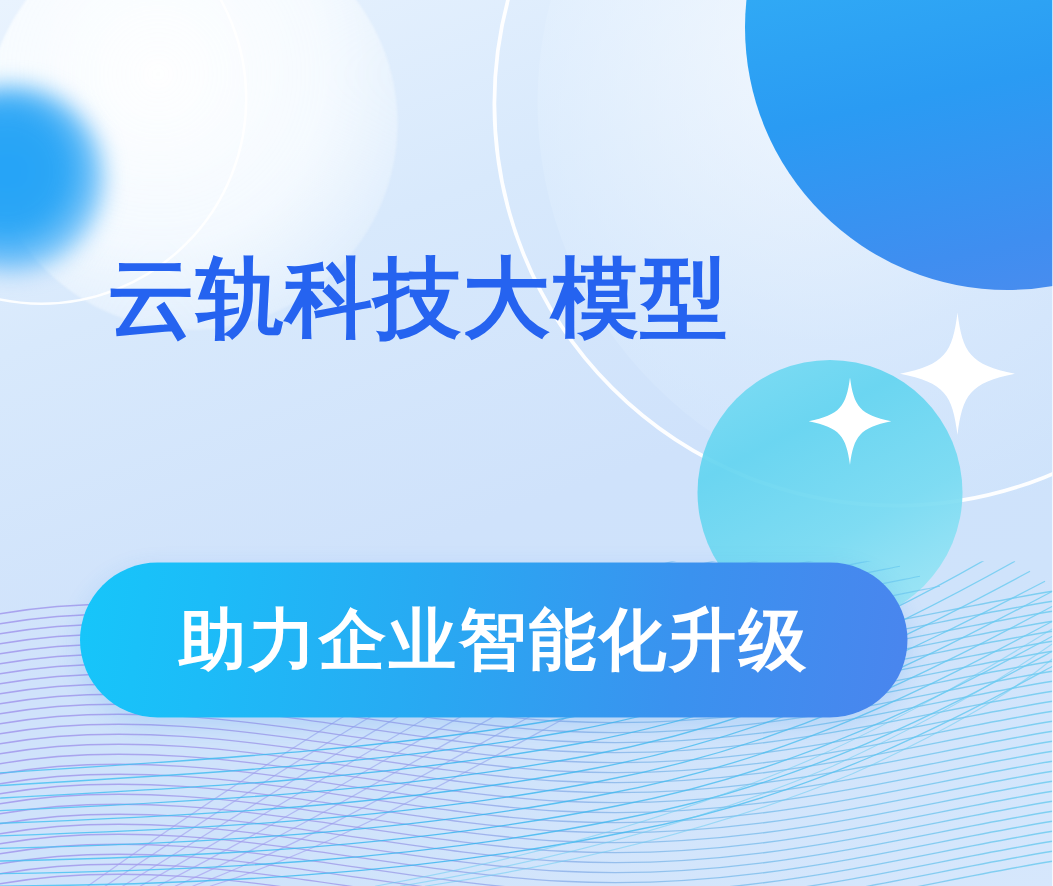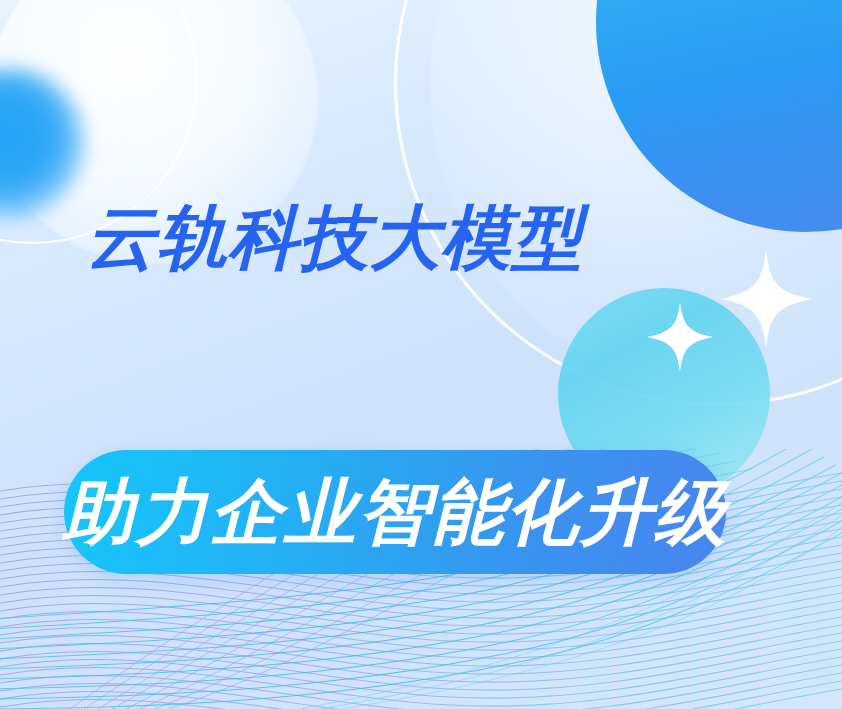--- a/index.html
+++ b/index.html
@@ -8,21 +8,20 @@
     padding: 0;
     background: #ffffff;
   }
   .stage {
     position: relative;
     width: 842px;
     height: 709px;
     overflow: hidden;
     font-family: "Liberation Sans", "DejaVu Sans", sans-serif;
     background: linear-gradient(160deg, #e9f3fe 0%, #d8e9fc 28%, #cfe2fb 55%, #cfe3fb 75%, #d6e7fc 100%);
-    font-style: italic;
   }
 
   
   .bg-layer {
     position: absolute;
     inset: 0;
     overflow: hidden;
   }
 
   
@@ -146,21 +145,21 @@
     width: 662px;
     height: 124px;
     border-radius: 62px;
     background: linear-gradient(98deg, #16c6fa 0%, #1cbcf8 16%, #29a8f2 44%, #3a92ef 72%, #4a85ee 100%);
     display: flex;
     align-items: center;
     justify-content: center;
     box-shadow: 0 6px 20px rgba(45,140,235,0.18);
   }
   .cta-label {
-    font-size: 72px;
+    font-size: 54px;
     font-weight: bold;
     color: #ffffff;
     letter-spacing: 2px;
     white-space: nowrap;
     line-height: 1;
   }
 </style>
 </head>
 <body>
 

